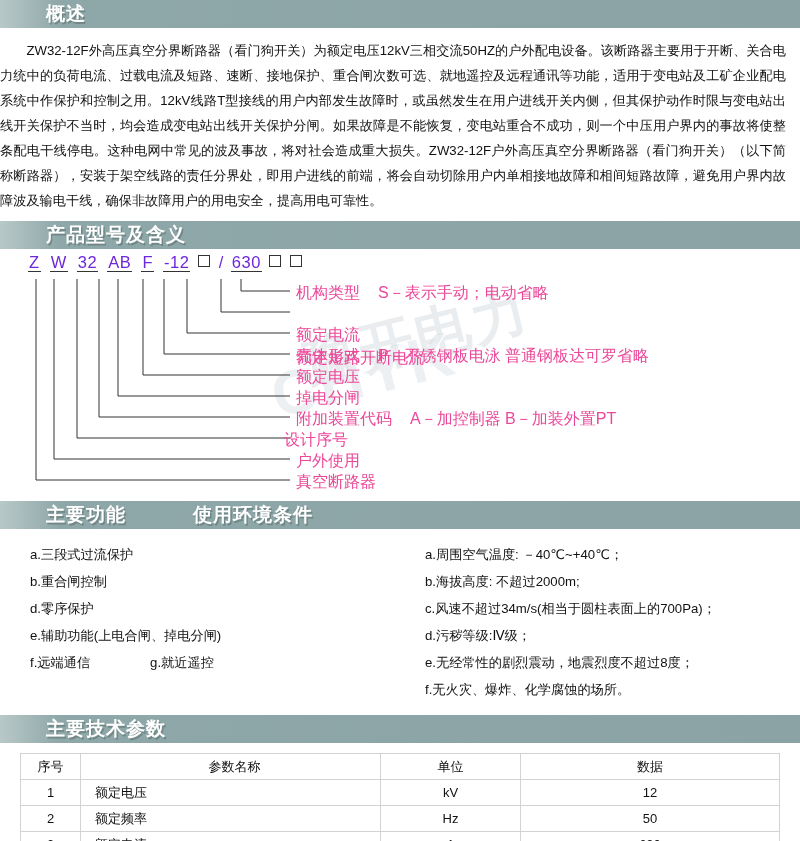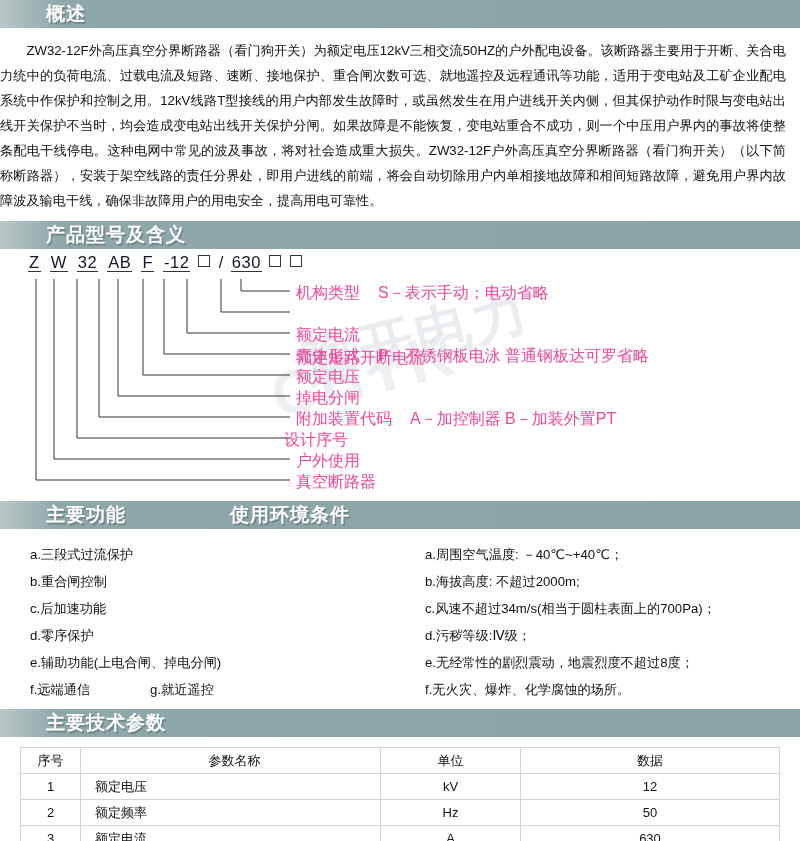--- a/index.html
+++ b/index.html
@@ -24,21 +24,21 @@
   }
   .bar-title {
     font-size: 19px;
     font-weight: bold;
     color: #ffffff;
     letter-spacing: 1px;
     text-shadow: 1.5px 1.5px 0 rgba(90,110,110,0.55);
     white-space: nowrap;
   }
   .bar-title.left  { margin-left: 46px; }
-  .bar-title.right { margin-left: 104px; }
+  .bar-title.right { margin-left: 67px; }
 
   
   .overview {
     padding: 10px 14px 8px 0;
     font-size: 13.2px;
     line-height: 25px;
     text-align: justify;
     text-justify: inter-ideograph;
     text-indent: 2em;
     color: #111;
@@ -69,21 +69,21 @@
     font-size: 55px;
     color: rgba(150,165,175,0.20);
   }
   .code-row {
     position: absolute;
     left: 28px;
     top: 4px;
     font-size: 16.5px;
     letter-spacing: 0.5px;
     white-space: nowrap;
-    color: #0f172a;
+    color: #6d28d9;
   }
   .code-row .seg { border-bottom: 1px solid #333; padding: 0 1px; }
   .code-row .plain { padding: 0 2px; }
   .box-glyph {
     display: inline-block;
     width: 12px;
     height: 12px;
     border: 1px solid #333;
     vertical-align: 1px;
   }
@@ -92,21 +92,21 @@
     position: absolute;
     font-size: 16px;
     white-space: nowrap;
     color: #ec4899;
   }
   .lbl .note { margin-left: 18px; font-weight: normal; }
 
   
   .two-col {
     display: flex;
-    padding: 12px 0 6px 0;
+    padding: 12px 0 12px 0;
     justify-content: center;
   }
   .col { width: 50%; padding-left: 30px; }
   .col.right { padding-left: 25px; }
   .feat {
     font-size: 13.2px;
     line-height: 27px;
     white-space: nowrap;
     color: #111;
   }
@@ -228,21 +228,20 @@
 
 <div class="bar">
   <span class="bar-title left">主要功能</span>
   <span class="bar-title right">使用环境条件</span>
 </div>
 
 <div class="two-col">
   <div class="col">
     <div class="feat">a.三段式过流保护</div>
     <div class="feat">b.重合闸控制</div>
-    <div class="feat">c.后加速功能</div>
     <div class="feat">d.零序保护</div>
     <div class="feat">e.辅助功能(上电合闸、掉电分闸)</div>
     <div class="feat">
       <span>f.远端通信</span><span class="g2">g.就近遥控</span>
     </div>
   </div>
 
   <div class="col right">
     <div class="feat">a.周围空气温度: －40℃~+40℃；</div>
     <div class="feat">b.海拔高度: 不超过2000m;</div>

